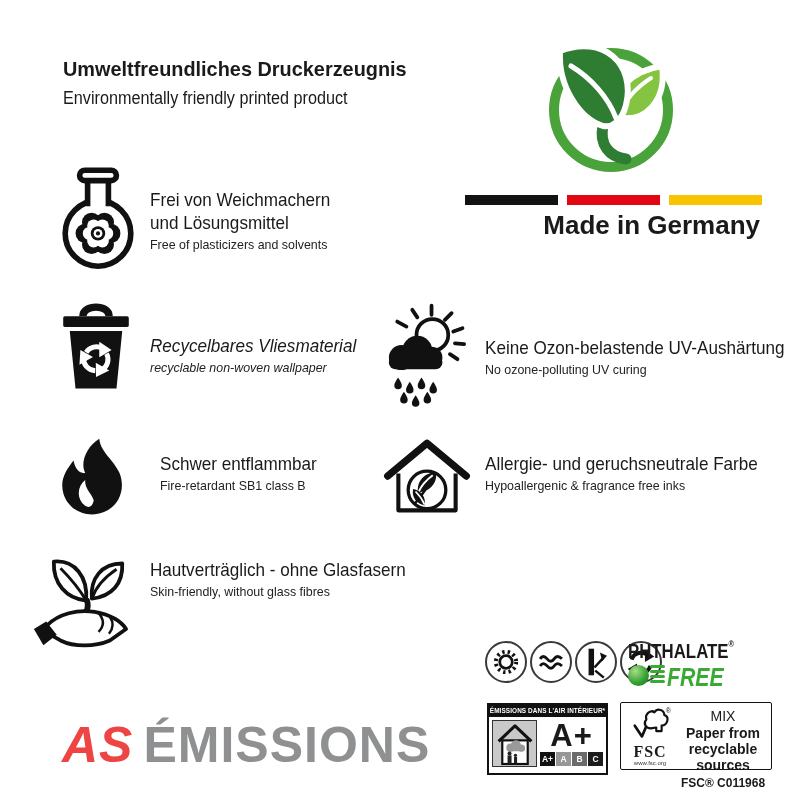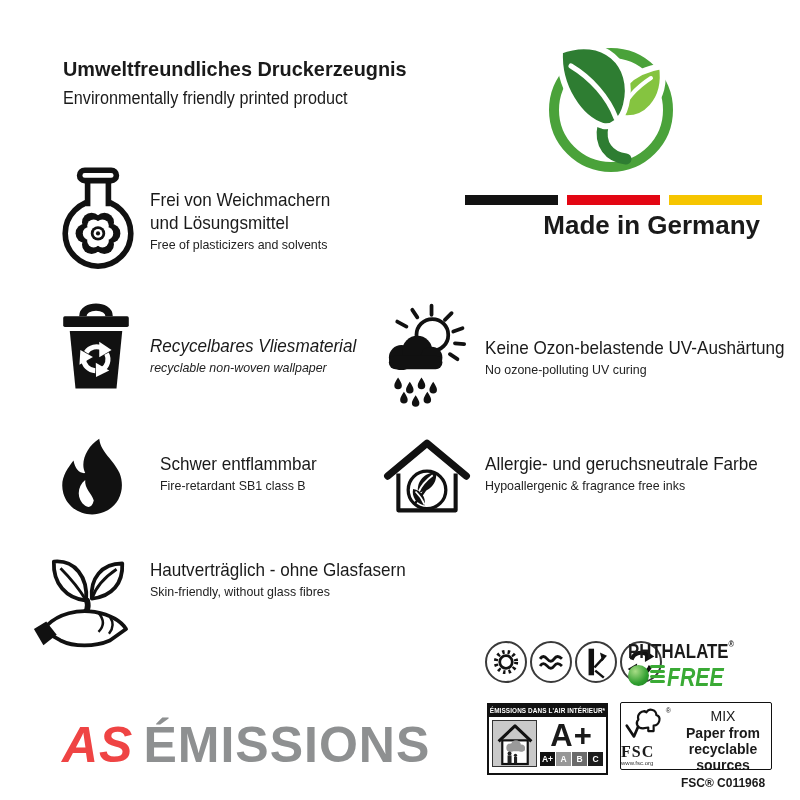--- a/index.html
+++ b/index.html
@@ -40,21 +40,21 @@
   .emis-house{width:45px;background:#c9c9c9;border:1px solid #333;box-sizing:border-box;
               display:flex;align-items:center;justify-content:center;}
   .emis-r{flex:1;display:flex;flex-direction:column;}
   .emis-grade{font-size:31px;font-weight:bold;text-align:center;line-height:32px;letter-spacing:1px;}
   .emis-scale{display:flex;gap:1px;height:14px;}
   .emis-scale span{flex:1;color:#fff;font-size:8.5px;font-weight:bold;text-align:center;line-height:14px;}
   .s0{background:#111;} .s1{background:#979797;} .s2{background:#6b6b6b;} .s3{background:#1c1c1c;}
   
   .fsc{left:620px;top:702px;width:152px;height:68px;border:1.5px solid #111;border-radius:2px;
        box-sizing:border-box;display:flex;background:#fff;}
-  .fsc-l{width:58px;position:relative;padding-top:3px;}
+  .fsc-l{width:58px;text-align:center;position:relative;padding-top:3px;}
   .fsc-name{font-family:"Liberation Serif",serif;font-weight:bold;font-size:16px;letter-spacing:1px;line-height:1;}
   .fsc-url{font-size:6px;color:#333;}
   .fsc-reg{position:absolute;top:4px;right:8px;font-size:7px;}
   .fsc-r{flex:1;text-align:center;padding:5px 4px 0 0;}
   .fsc-mix{font-size:14px;font-weight:normal;}
   .fsc-desc{font-size:14px;font-weight:bold;line-height:1.15;margin-top:1px;}
   .fsc-code{font-size:12px;font-weight:bold;margin-top:3px;white-space:nowrap;}
   
   .brand{left:62px;top:716px;font-size:50px;font-weight:bold;letter-spacing:1px;white-space:nowrap;}
   .brand .as{color:#ef4444;font-style:italic;margin-right:10px;}

